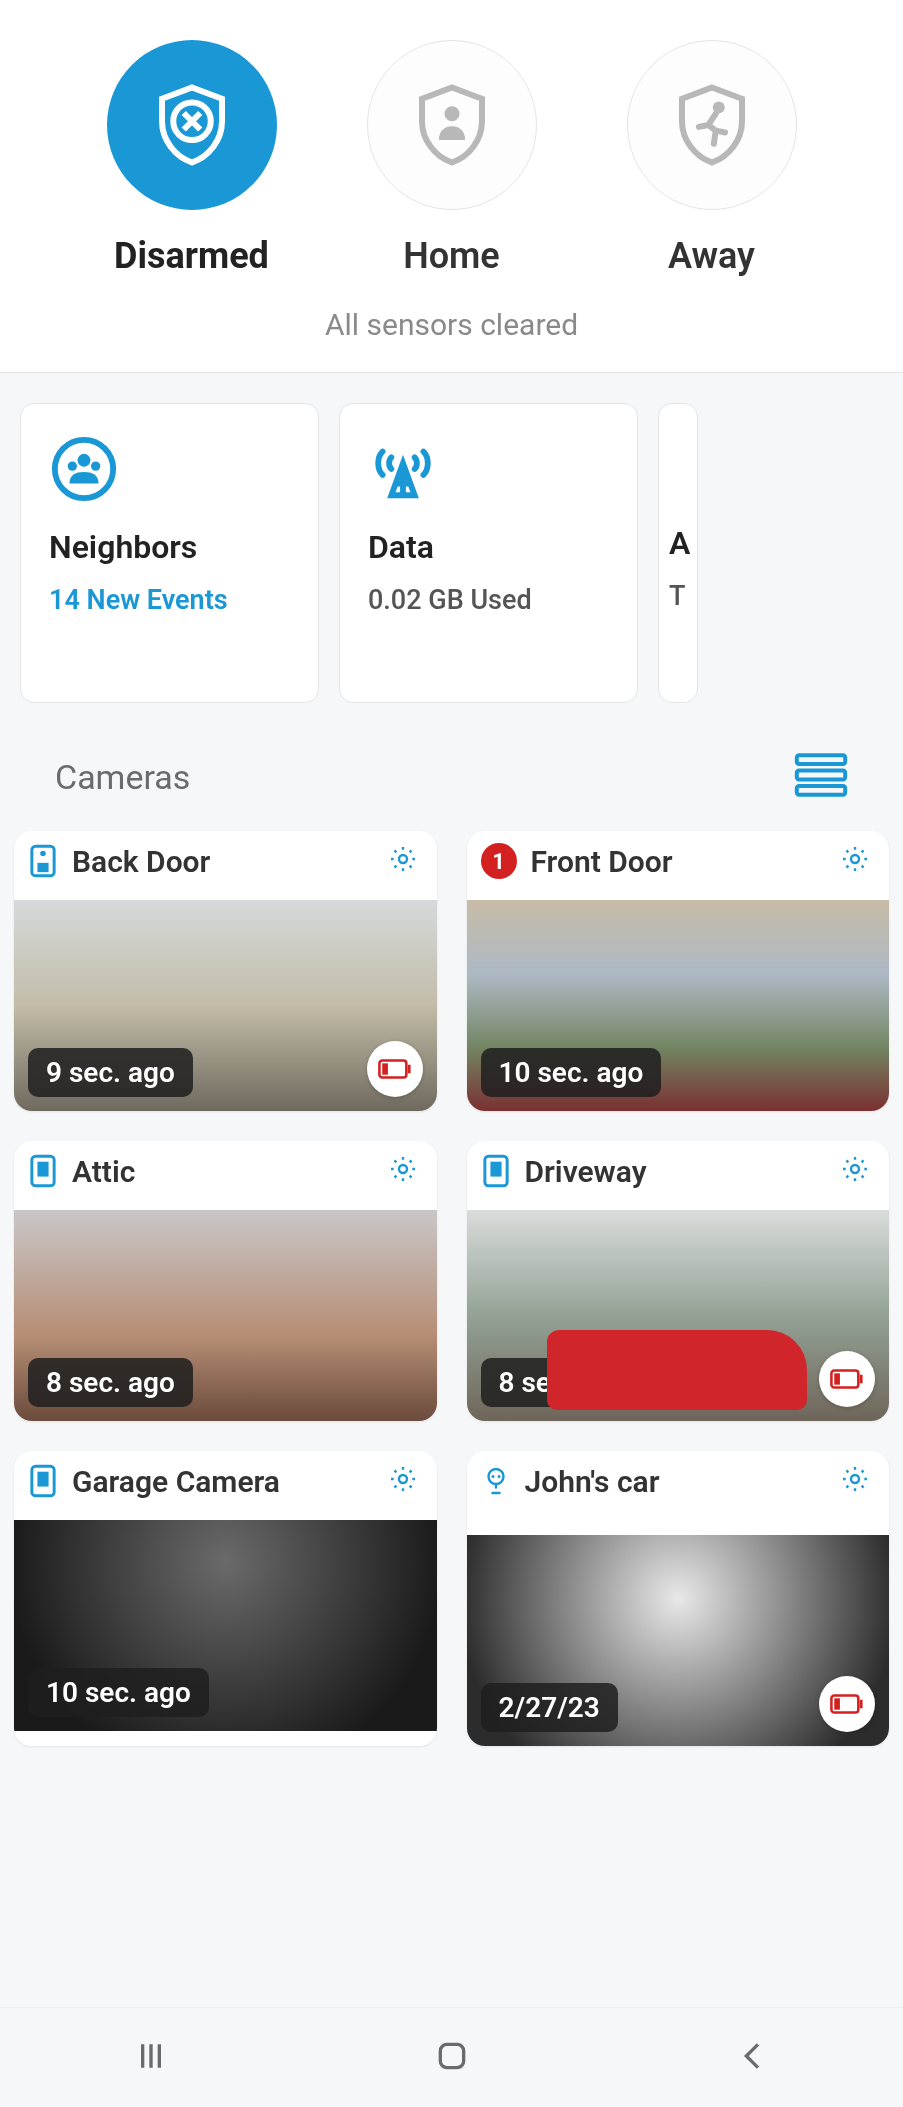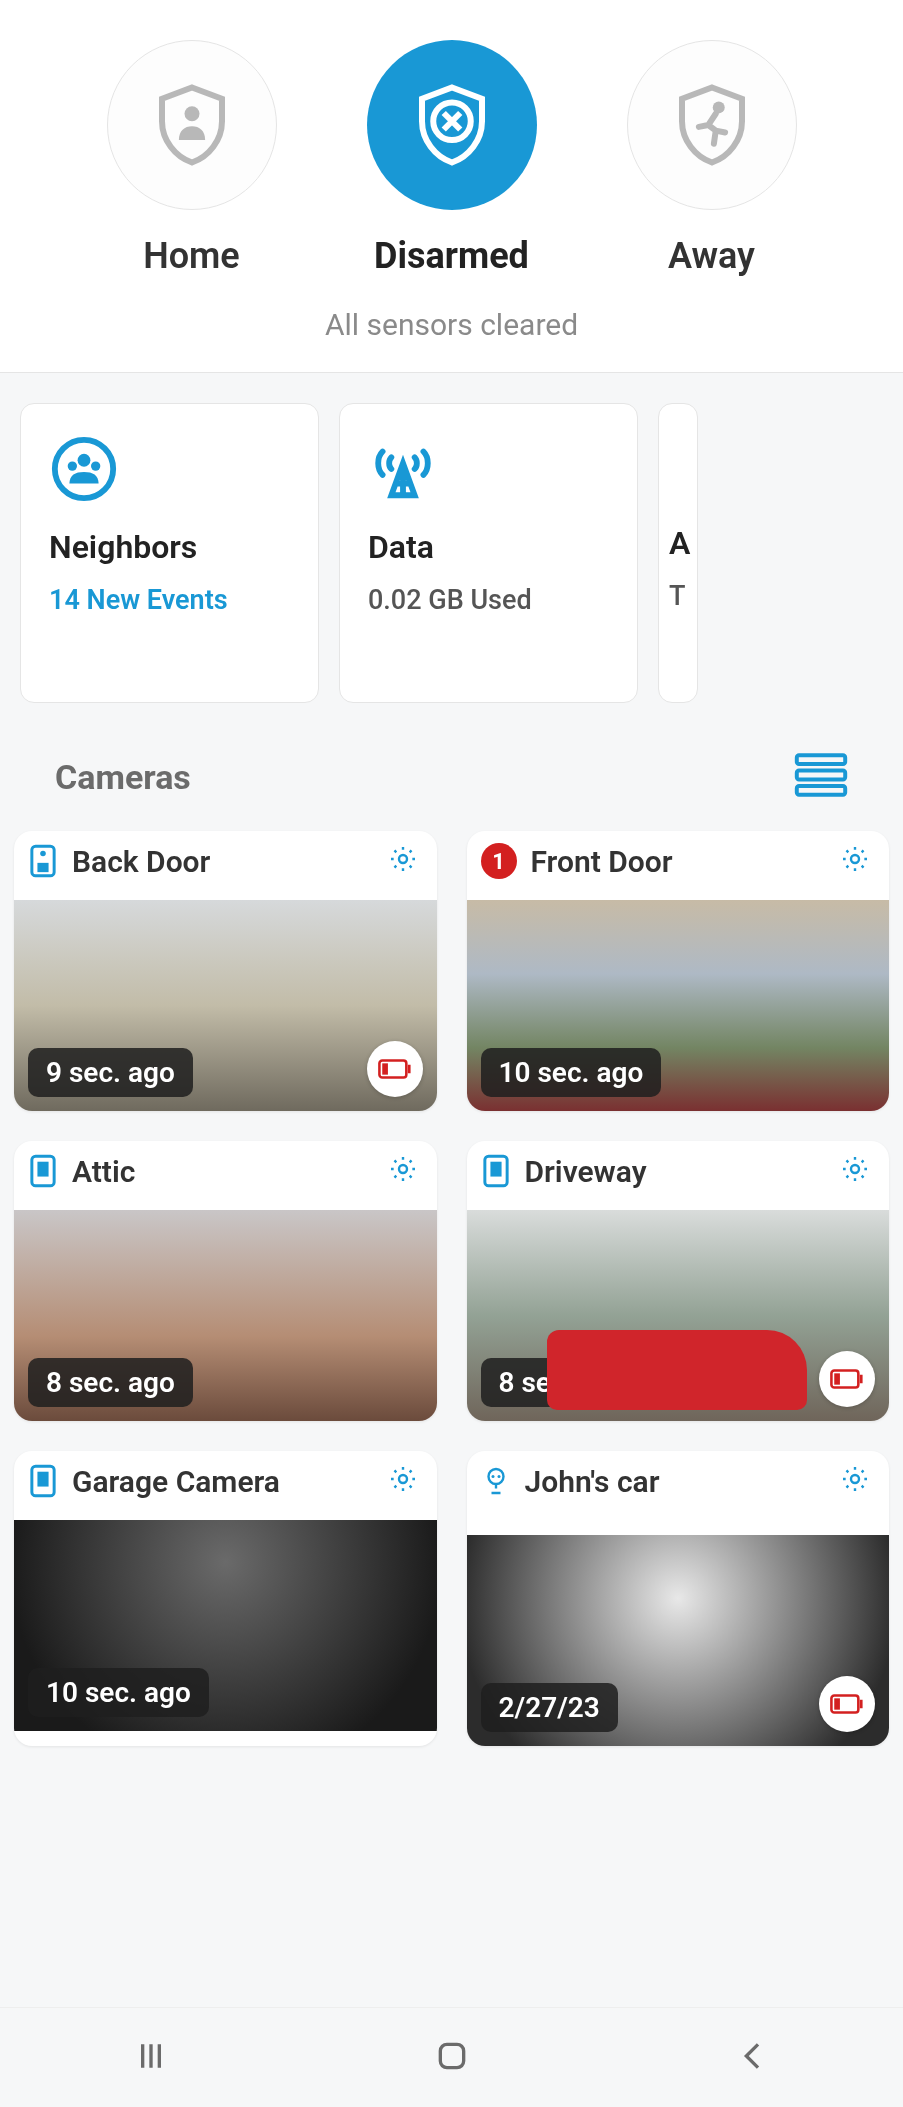--- a/index.html
+++ b/index.html
@@ -43,21 +43,21 @@
     cursor: pointer;
   }
   .info-card-title { font-size: 32px; font-weight: 600; color: #222; margin-top: 20px; }
   .info-card-sub { font-size: 27px; color: #1998d5; font-weight: 600; margin-top: 16px; line-height: 1.4; }
   .info-card-sub.muted { color: #555; font-weight: 500; }
   .info-card.peek { width: 40px; padding-left: 10px; overflow: hidden; }
   .cameras-header {
     display: flex; justify-content: space-between; align-items: center;
     padding: 40px 55px 20px 55px;
   }
-  .cameras-title { font-size: 34px; color: #6b6b6b; font-weight: 700; }
+  .cameras-title { font-size: 34px; color: #6b6b6b; font-weight: 400; }
   .camera-grid {
     display: grid; grid-template-columns: 1fr 1fr; gap: 30px;
     padding: 10px 14px 30px 14px;
   }
   .camera-card {
     background: #fff; border-radius: 18px; overflow: hidden;
     box-shadow: 0 1px 3px rgba(0,0,0,0.08);
     position: relative;
   }
   .camera-head {
@@ -100,40 +100,40 @@
   .img-garage { background: radial-gradient(circle at 50% 20%, #6a6a6a 0%, #1a1a1a 80%); }
   .img-car { background: radial-gradient(circle at 50% 30%, #e8e8e8 0%, #2c2c2c 85%); margin-top: 15px; }
   body { padding-bottom: 100px; }
 </style>
 </head>
 <body>
 
 <div class="top-section">
   <div class="arm-modes">
 
+    <div class="mode active">
+      <div class="mode-circle active">
+        <svg width="90" height="90" viewBox="0 0 24 24" fill="none">
+          <path d="M12 2 L20 5 V11 C20 16 16.5 20.5 12 22 C7.5 20.5 4 16 4 11 V5 Z" stroke="#fff" stroke-width="1.6" fill="none"></path>
+          <circle cx="12" cy="11" r="5" stroke="#fff" stroke-width="1.6" fill="none"></circle>
+          <path d="M9.8 8.8 L14.2 13.2 M14.2 8.8 L9.8 13.2" stroke="#fff" stroke-width="1.6"></path>
+        </svg>
+      </div>
+      <div class="mode-label">Disarmed</div>
+    </div>
+
     <div class="mode">
       <div class="mode-circle inactive">
         <svg width="90" height="90" viewBox="0 0 24 24" fill="none">
           <path d="M12 2 L20 5 V11 C20 16 16.5 20.5 12 22 C7.5 20.5 4 16 4 11 V5 Z" stroke="#b8b8b8" stroke-width="1.6" fill="none"></path>
           <circle cx="12" cy="9" r="2" fill="#b8b8b8"></circle>
           <path d="M8.5 16 C8.5 13.5 10 12.3 12 12.3 C14 12.3 15.5 13.5 15.5 16 Z" fill="#b8b8b8"></path>
         </svg>
       </div>
       <div class="mode-label">Home</div>
-    </div>
-
-    <div class="mode active">
-      <div class="mode-circle active">
-        <svg width="90" height="90" viewBox="0 0 24 24" fill="none">
-          <path d="M12 2 L20 5 V11 C20 16 16.5 20.5 12 22 C7.5 20.5 4 16 4 11 V5 Z" stroke="#fff" stroke-width="1.6" fill="none"></path>
-          <circle cx="12" cy="11" r="5" stroke="#fff" stroke-width="1.6" fill="none"></circle>
-          <path d="M9.8 8.8 L14.2 13.2 M14.2 8.8 L9.8 13.2" stroke="#fff" stroke-width="1.6"></path>
-        </svg>
-      </div>
-      <div class="mode-label">Disarmed</div>
     </div>
 
     <div class="mode">
       <div class="mode-circle inactive">
         <svg width="90" height="90" viewBox="0 0 24 24" fill="none">
           <path d="M12 2 L20 5 V11 C20 16 16.5 20.5 12 22 C7.5 20.5 4 16 4 11 V5 Z" stroke="#b8b8b8" stroke-width="1.6" fill="none"></path>
           <circle cx="13.8" cy="7.3" r="1.6" fill="#b8b8b8"></circle>
           <path d="M13 9 L11 12 L13 13.5 L12.5 17 M11 12 L8.5 12.5 M13 13.5 L15.5 14" stroke="#b8b8b8" stroke-width="1.6" stroke-linecap="round" fill="none"></path>
         </svg>
       </div>

